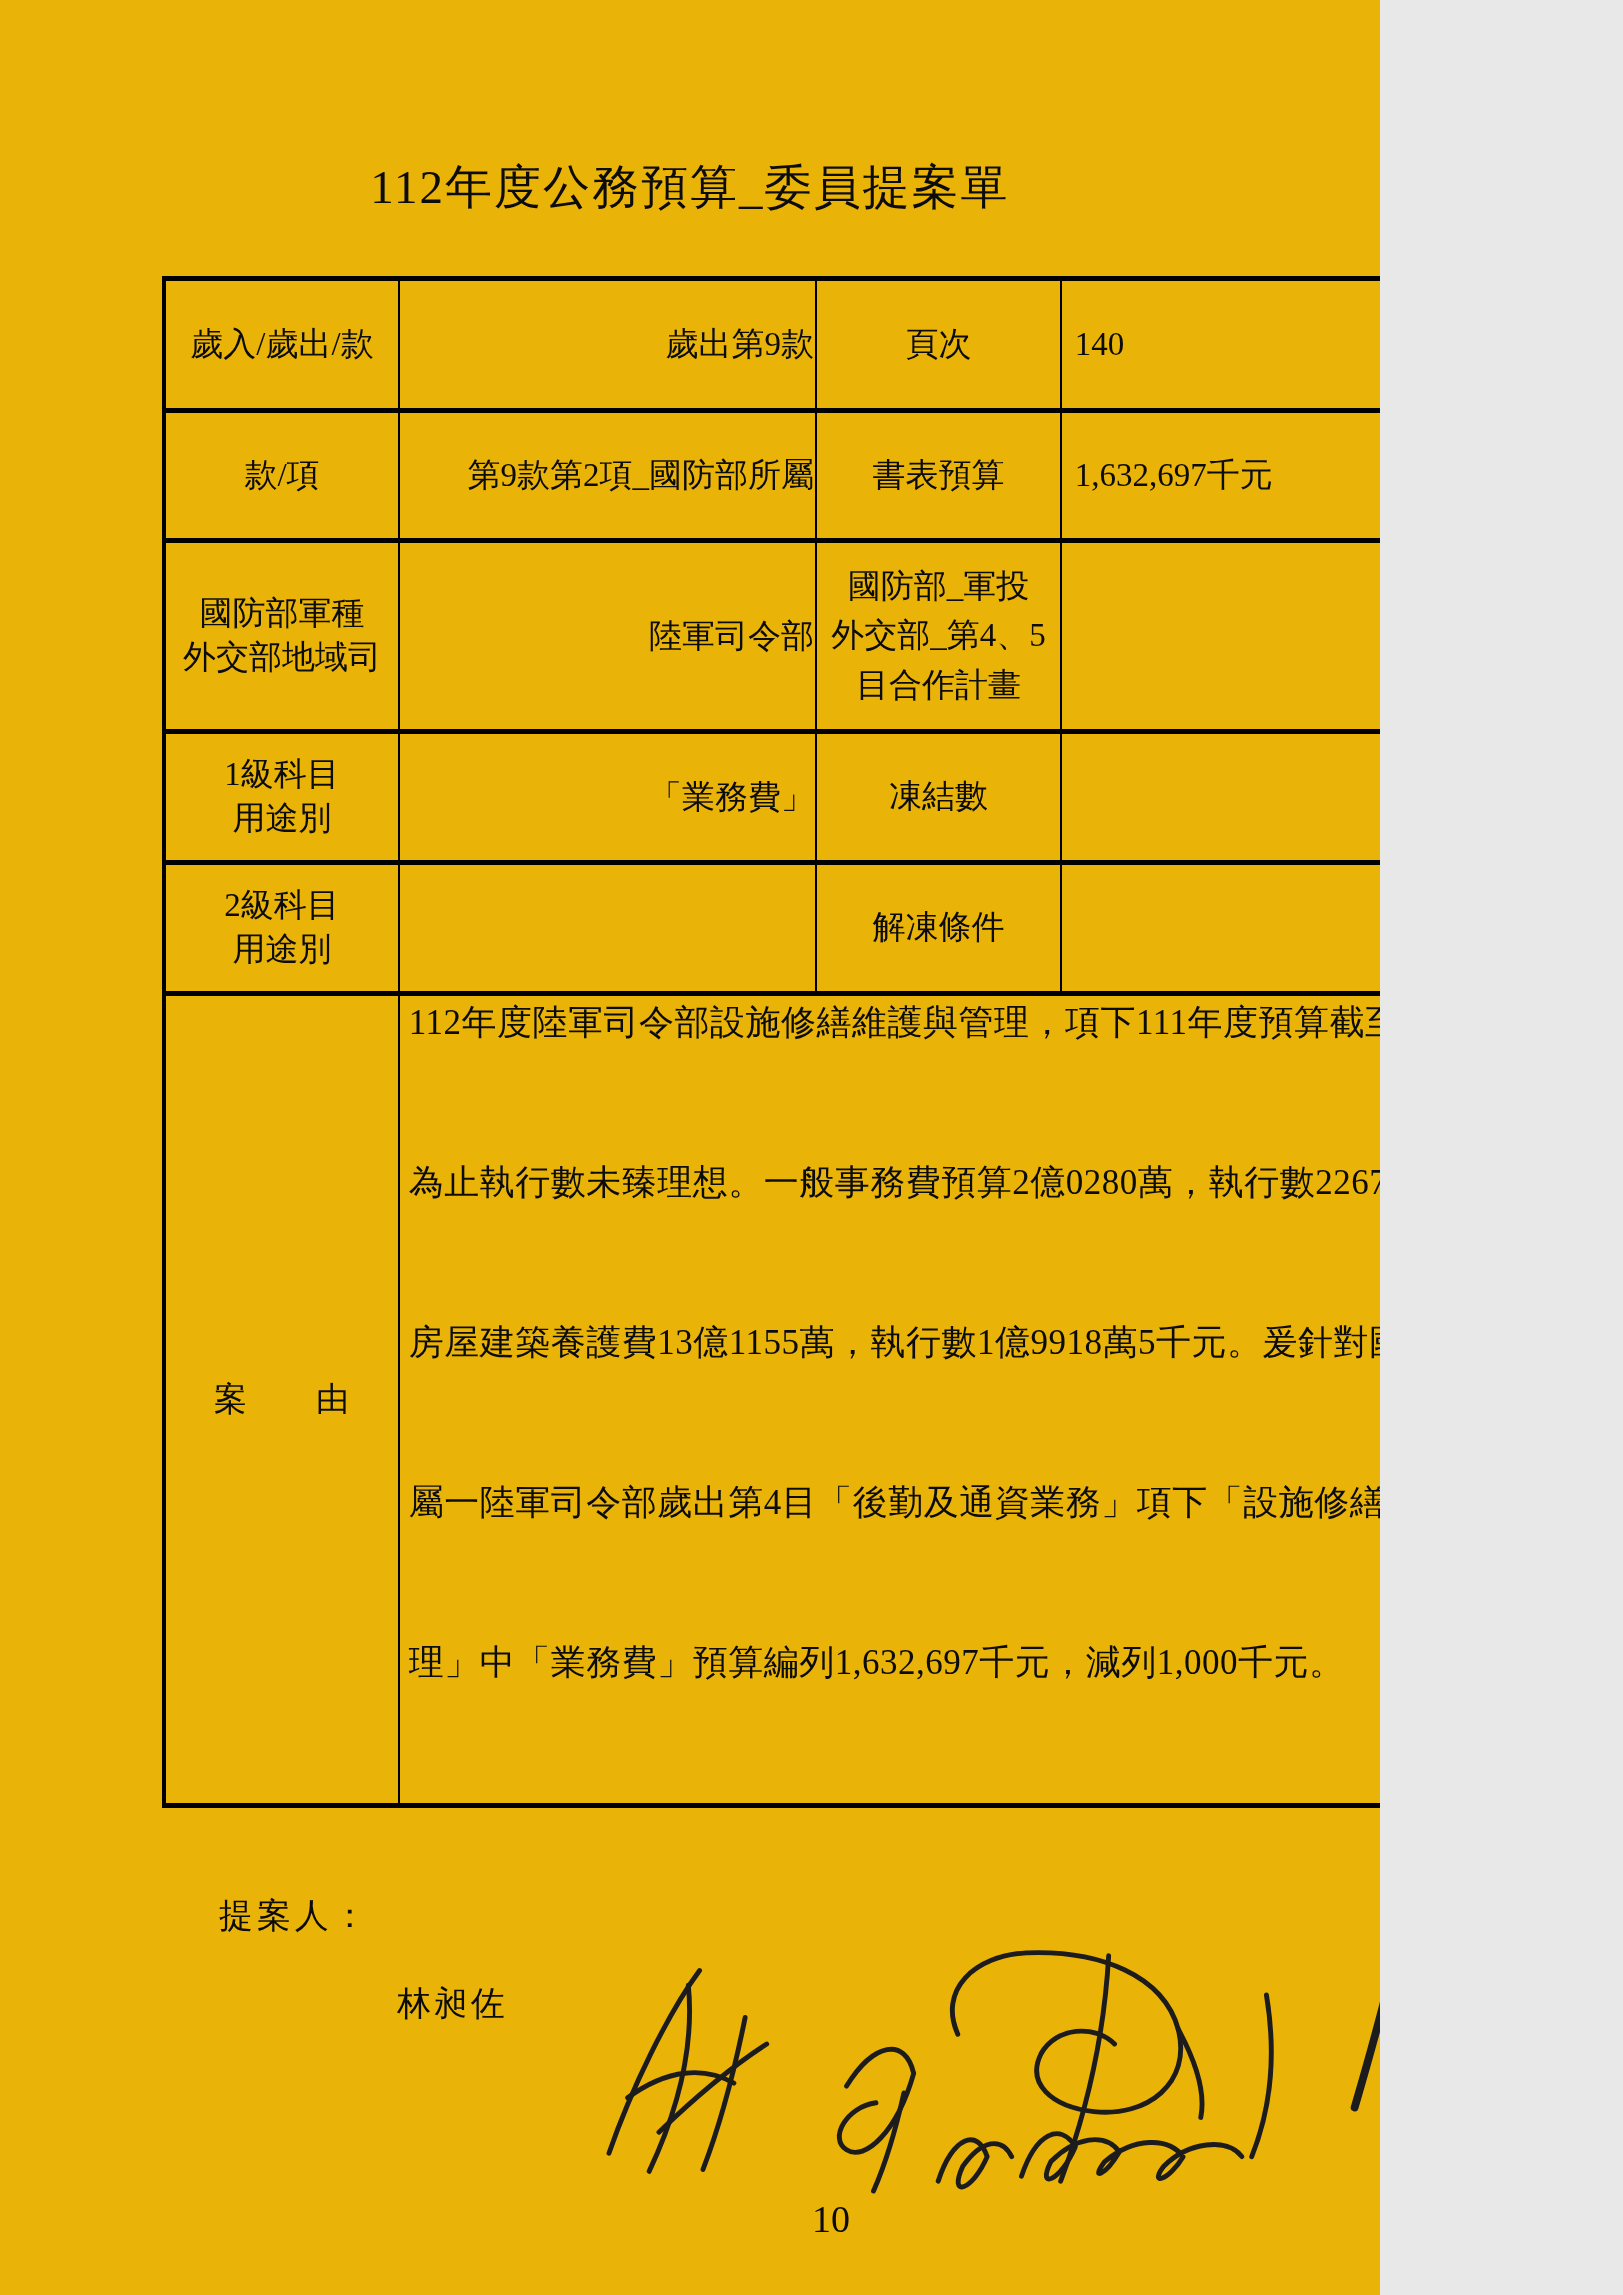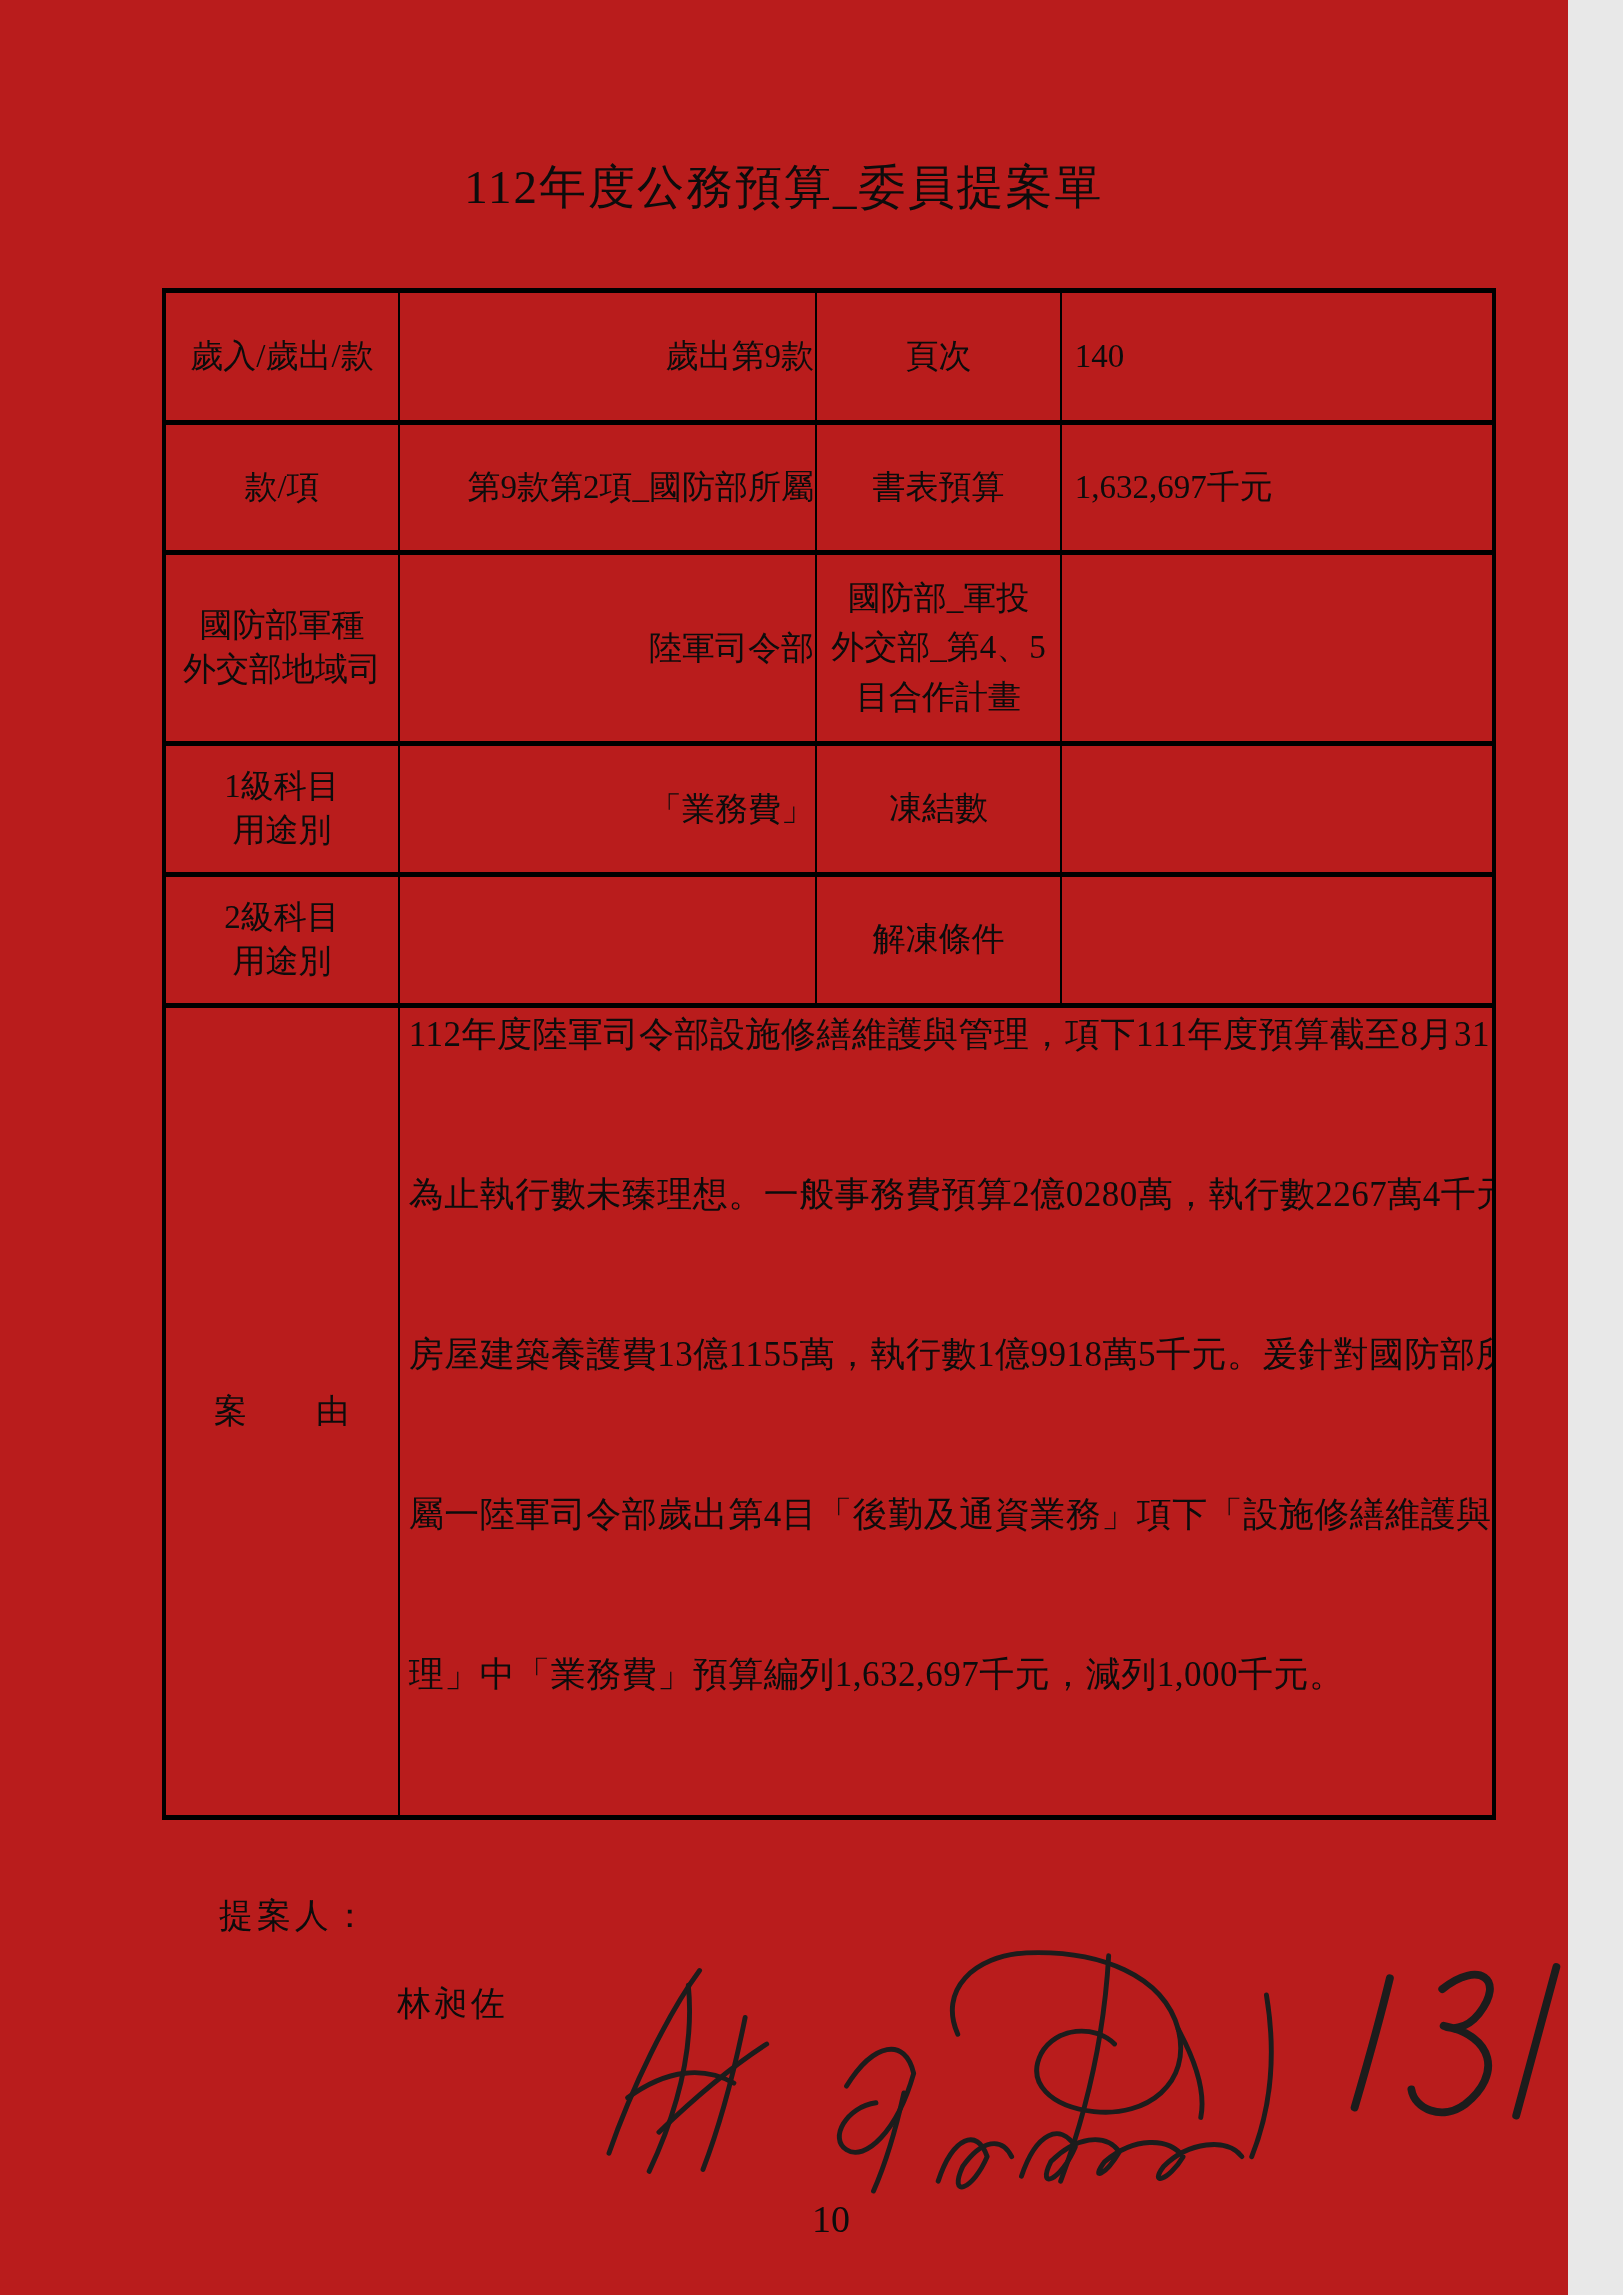--- a/index.html
+++ b/index.html
@@ -1,25 +1,25 @@
 <!DOCTYPE html>
 <html style="font-size:7.8px"><head>
 <meta charset="utf-8">
 <style>
   html,body{margin:0;padding:0;background:#e8e8e8;}
   .page{
-    position:relative;width:1568px;height:2295px;background:#b91c1c;
+    position:relative;width:1380px;height:2295px;background:#eab308;
     font-family:"Liberation Serif", serif;color:#0c0c0c;overflow:hidden;
   }
   .title{
     position:absolute;top:156px;left:0;width:100%;text-align:center;
     font-size:47px;letter-spacing:2px;font-weight:normal;
   }
   table.form{
-    position:absolute;left:162px;top:288px;width:1331px;
+    position:absolute;left:162px;top:276px;width:1331px;
     border-collapse:collapse;table-layout:fixed;padding-left:25px;
   }
   table.form{border:4.9px solid #000;}
   table.form td{
     border-left:2.5px solid #000;border-right:2.5px solid #000;
     border-top:5.4px solid #000;border-bottom:5.4px solid #000;
     font-size:33px;vertical-align:middle;overflow:hidden;
   }
   tr.r1{height:132px}
   tr.r2{height:130px}

